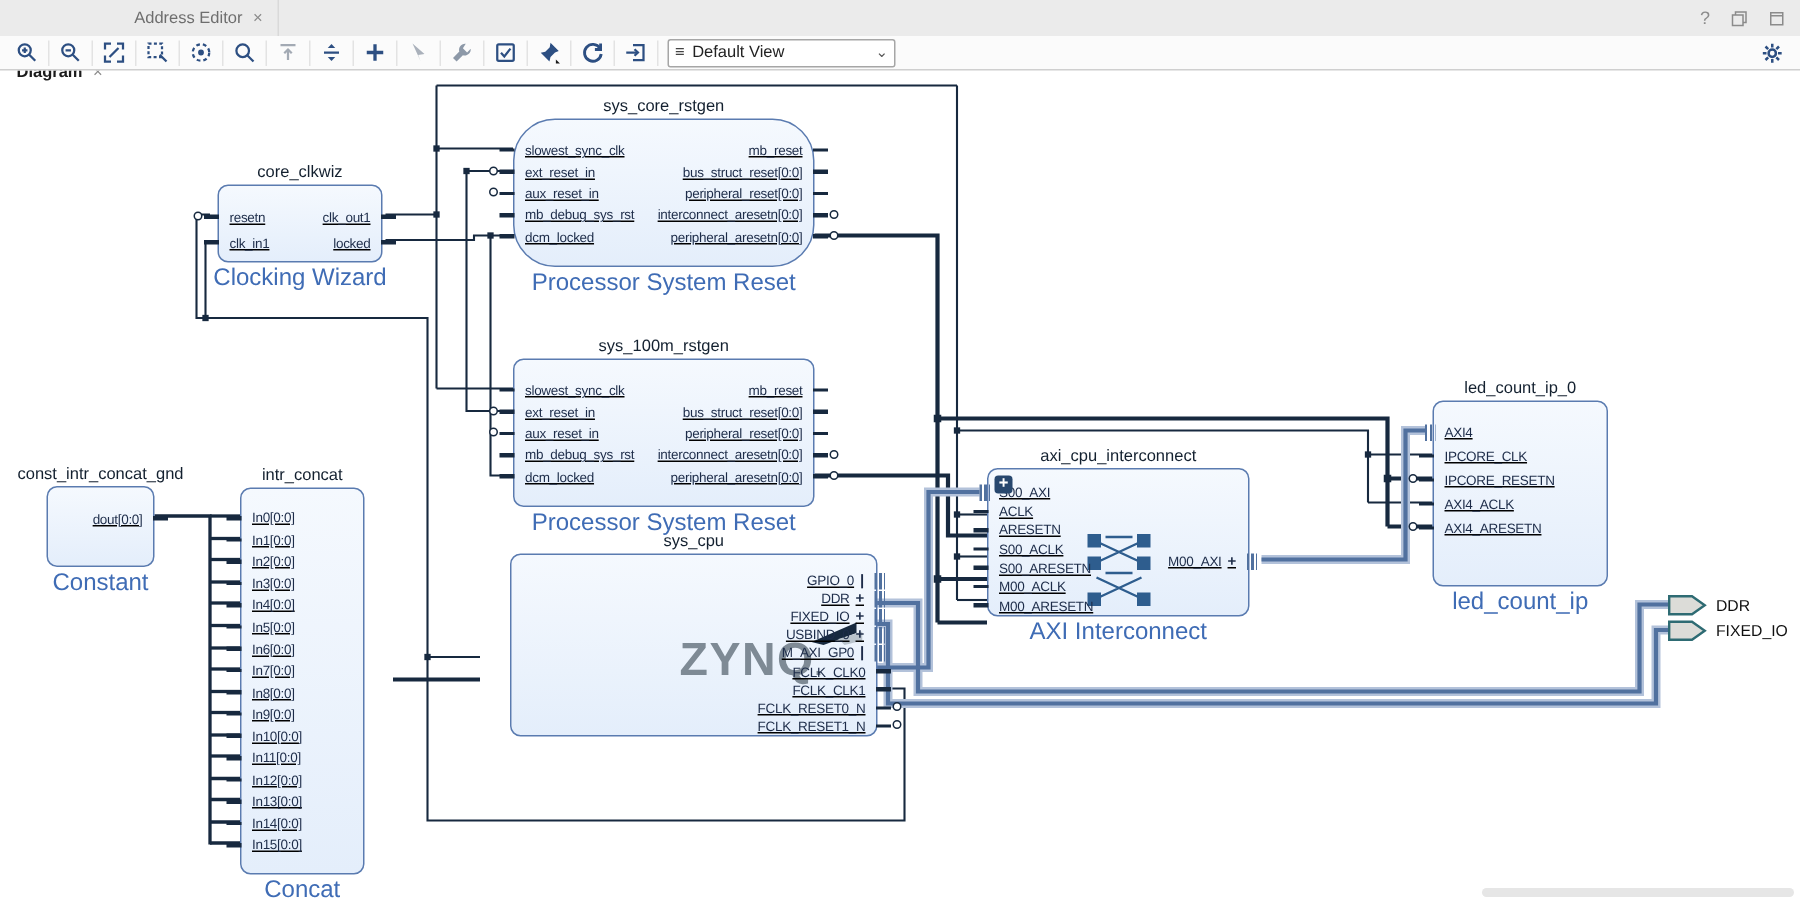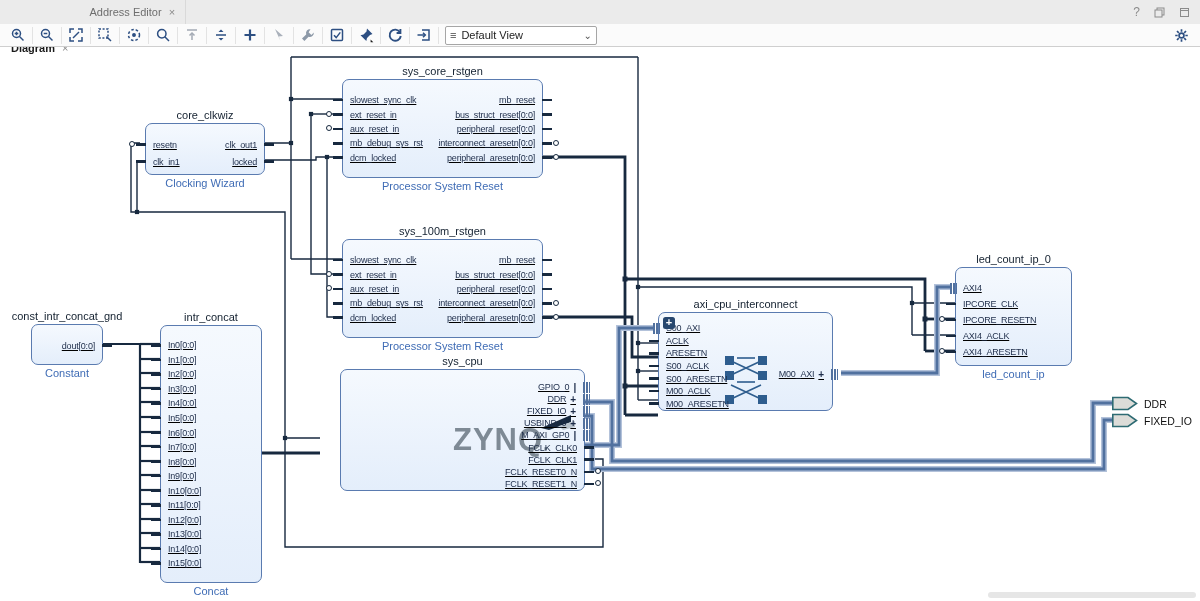--- a/index.html
+++ b/index.html
@@ -39,21 +39,21 @@
   .wbuso{stroke:#b3c2da;stroke-width:6;fill:none;}
   .wbusi{stroke:#51719f;stroke-width:2.8;fill:none;}
   .jct{fill:#17293f;}
 
   
   .block{position:absolute;background:linear-gradient(#f5f9fe,#e4eefb);border:1.3px solid #5a7bb0;
          border-radius:7px;z-index:10;box-sizing:border-box;}
   .btitle{position:absolute;bottom:100%;left:-40px;right:-40px;margin-bottom:3px;text-align:center;
           font-size:11px;color:#13202f;white-space:nowrap;}
   .blabel{position:absolute;top:100%;left:-40px;right:-40px;margin-top:3px;text-align:center;
-          font-size:11px;color:#3f6cb5;white-space:nowrap;}
+          font-size:16px;color:#3f6cb5;white-space:nowrap;}
   .col-left,.col-right{position:absolute;top:0;bottom:0;display:flex;flex-direction:column;text-decoration:underline;}
   .col-left{left:7px;padding-top:var(--plt,10px);align-items:flex-start;}
   .col-right{right:7px;padding-top:var(--prt,var(--plt,10px));align-items:flex-end;}
   .col-left .prow{height:var(--rhl,var(--rh,14px));}
   .col-right .prow{height:var(--rhr,var(--rh,14px));}
   .prow{position:relative;display:flex;align-items:center;font-size:9px;letter-spacing:-0.2px;color:#1d2c49;white-space:nowrap;}
   .sfx{margin:0 1px 0 4px;color:#1d2c49;font-size:10px;font-weight:bold;}
   .stub{position:absolute;top:50%;margin-top:-1.3px;width:10px;height:2.6px;background:#17293f;}
   .col-left .stub{left:-17px;}
   .col-right .stub{right:-17px;}
@@ -156,21 +156,21 @@
     <rect x="635.9" y="368.9" width="4.2" height="4.2"></rect>
       <rect x="909.9" y="300.9" width="4.2" height="4.2"></rect>
     <rect x="622.5" y="276.5" width="5" height="5"></rect>
       <rect x="622.5" y="383.5" width="5" height="5"></rect>
     <rect x="922.5" y="316.5" width="5" height="5"></rect>
       <rect x="308.9" y="111.9" width="4.2" height="4.2"></rect>
     <rect x="324.9" y="154.9" width="4.2" height="4.2"></rect>
   </g>
 </svg>
 
-<div class="block" style="left:145px;top:123px;width:120px;height:52px;--plt:12px;--rh:17px;">
+<div class="block" style="left:145px;top:123px;width:110px;height:52px;--plt:12px;--rh:17px;">
   <div class="btitle">core_clkwiz</div>
   <div class="col-left">
       <div class="prow left">
         <span class="stub circ"></span>
         <span class="pname">resetn</span>
       </div>
       <div class="prow left">
         <span class="stub"></span>
         <span class="pname">clk_in1</span>
       </div>
@@ -181,21 +181,21 @@
         <span class="pname">clk_out1</span>
       </div>
       <div class="prow right">
         <span class="stub"></span>
         <span class="pname">locked</span>
       </div>
     </div>
   <div class="blabel">Clocking Wizard</div>
 </div>
 
-<div class="block" style="left:342px;top:79px;width:201px;height:99px;--plt:13px;--rh:14.4px;">
+<div class="block" style="left:342px;top:79px;width:201px;height:99px;border-radius:28px;--plt:13px;--rh:14.4px;">
   <div class="btitle">sys_core_rstgen</div>
   <div class="col-left">
       <div class="prow left">
         <span class="stub"></span>
         <span class="pname">slowest_sync_clk</span>
       </div>
       <div class="prow left">
         <span class="stub circ"></span>
         <span class="pname">ext_reset_in</span>
       </div>
@@ -333,21 +333,21 @@
         <span class="stub circ"></span>
         <span class="pname">FCLK_RESET0_N</span>
       </div>
       <div class="prow right">
         <span class="stub circ"></span>
         <span class="pname">FCLK_RESET1_N</span>
       </div>
     </div>
 </div>
 
-<div class="block" style="left:160px;top:325px;width:102px;height:258px;--plt:12px;--rhl:14.55px;--prt:120px;--rhr:16px;">
+<div class="block" style="left:160px;top:325px;width:83px;height:258px;--plt:12px;--rhl:14.55px;--prt:120px;--rhr:16px;">
   <div class="btitle">intr_concat</div>
   <div class="col-left">
       <div class="prow left">
         <span class="stub"></span>
         <span class="pname">In0[0:0]</span>
       </div>
       <div class="prow left">
         <span class="stub"></span>
         <span class="pname">In1[0:0]</span>
       </div>
@@ -404,21 +404,21 @@
         <span class="pname">In14[0:0]</span>
       </div>
       <div class="prow left">
         <span class="stub"></span>
         <span class="pname">In15[0:0]</span>
       </div>
     </div>
   <div class="blabel">Concat</div>
 </div>
 
-<div class="block" style="left:31px;top:324px;width:72px;height:41px;--prt:12px;--rhr:17px;">
+<div class="block" style="left:31px;top:324px;width:72px;height:54px;--prt:12px;--rhr:17px;">
   <div class="btitle">const_intr_concat_gnd</div>
   <div class="col-left"></div>
     <div class="col-right">
       <div class="prow right">
         <span class="stub"></span>
         <span class="pname">dout[0:0]</span>
       </div>
     </div>
   <div class="blabel">Constant</div>
 </div>
@@ -472,23 +472,24 @@
         <span class="pname">M00_ARESETN</span>
       </div>
     </div>
     <div class="col-right">
       <div class="prow right">
         <span class="stub bus"></span>
         <span class="pname">M00_AXI</span>
         <span class="sfx">+</span>
       </div>
     </div>
-</div>
-
-<div class="block" style="left:955px;top:267px;width:117px;height:99px;--plt:12px;--rh:16px;">
+  <div class="blabel">AXI Interconnect</div>
+</div>
+
+<div class="block" style="left:955px;top:267px;width:117px;height:124px;--plt:12px;--rh:16px;">
   <div class="btitle">led_count_ip_0</div>
   <div class="col-left">
       <div class="prow left">
         <span class="stub bus"></span>
         <span class="pname">AXI4</span>
       </div>
       <div class="prow left">
         <span class="stub"></span>
         <span class="pname">IPCORE_CLK</span>
       </div>

